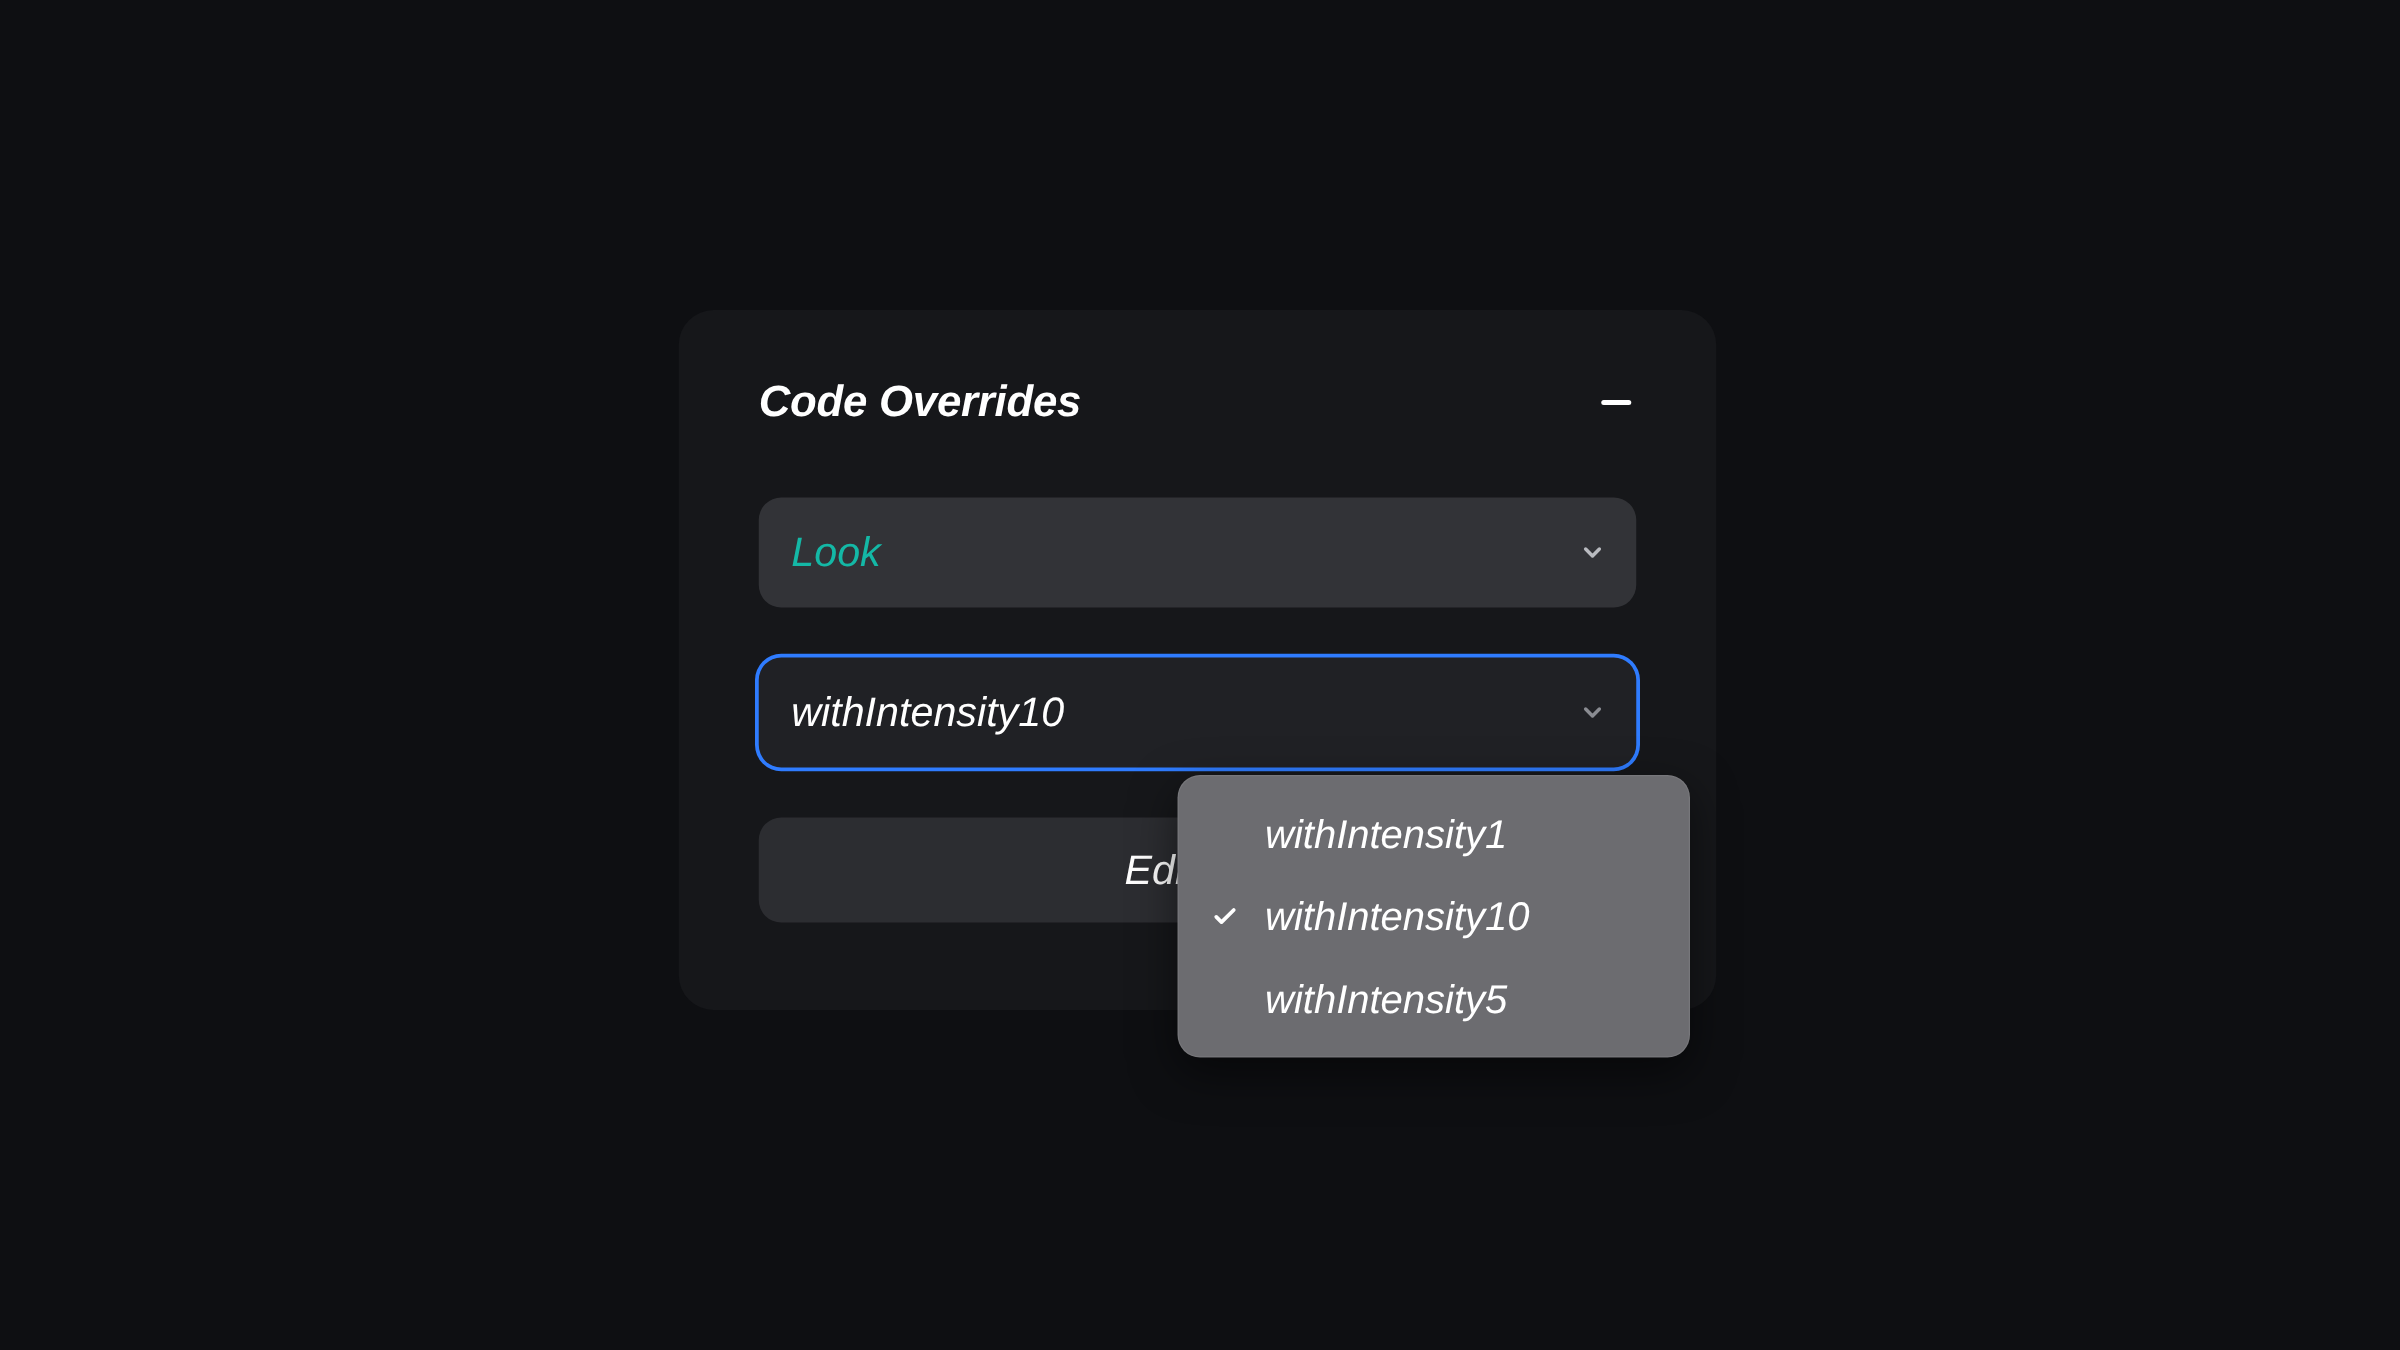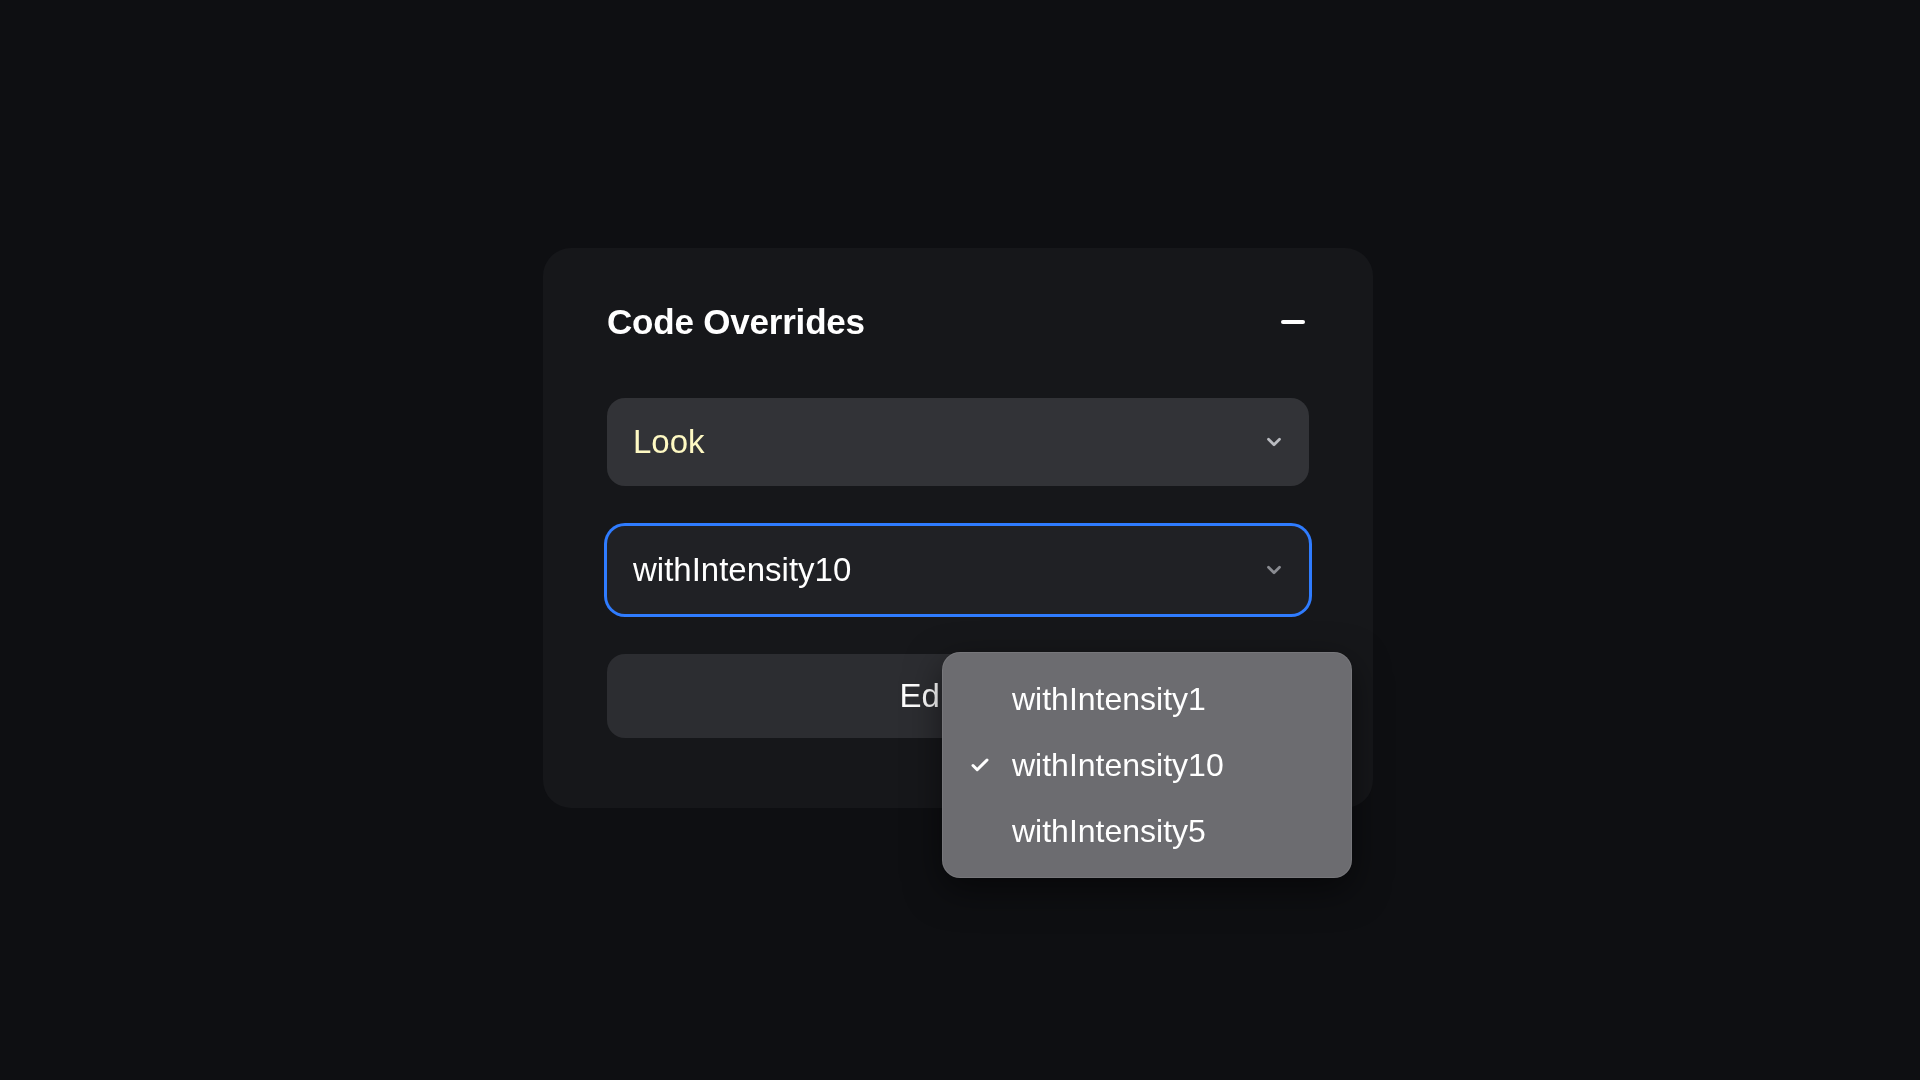--- a/index.html
+++ b/index.html
@@ -7,20 +7,21 @@
     width: 1920px;
     height: 1080px;
     background: #0e0f12;
     font-family: -apple-system, BlinkMacSystemFont, "Segoe UI", Helvetica, Arial, sans-serif;
     overflow: hidden;
   }
   .stage {
     position: relative;
     width: 1920px;
     height: 1080px;
+    font-style: italic;
   }
   .panel {
     position: absolute;
     left: 543px;
     top: 248px;
     width: 830px;
     background: #16171a;
     border-radius: 28px;
     padding: 54px 64px 70px 64px;
   }
@@ -71,21 +72,21 @@
     display: flex;
     align-items: center;
     padding: 0 60px 0 26px;
     cursor: pointer;
   }
   .select.focused {
     background: #202125;
     box-shadow: 0 0 0 3px #2f7cff;
   }
   .select-value {
-    color: #fef9c3;
+    color: #14b8a6;
     font-size: 33px;
     font-weight: 500;
   }
   .select.focused .select-value {
     color: #ffffff;
   }
   .chevron {
     position: absolute;
     right: 22px;
     top: 50%;
@@ -110,21 +111,21 @@
   }
   .edit-btn-label {
     color: #ffffff;
     font-size: 33px;
     font-weight: 500;
     transform: translateX(-30px);
   }
   .dropdown {
     position: absolute;
     left: 942px;
-    top: 652px;
+    top: 620px;
     width: 410px;
     background: #6c6c70;
     border-radius: 18px;
     padding: 14px 0;
     box-shadow: 0 12px 36px rgba(0,0,0,0.5), inset 0 0 0 1px rgba(255,255,255,0.08);
   }
   .dropdown-item {
     position: relative;
     height: 66px;
     display: flex;

